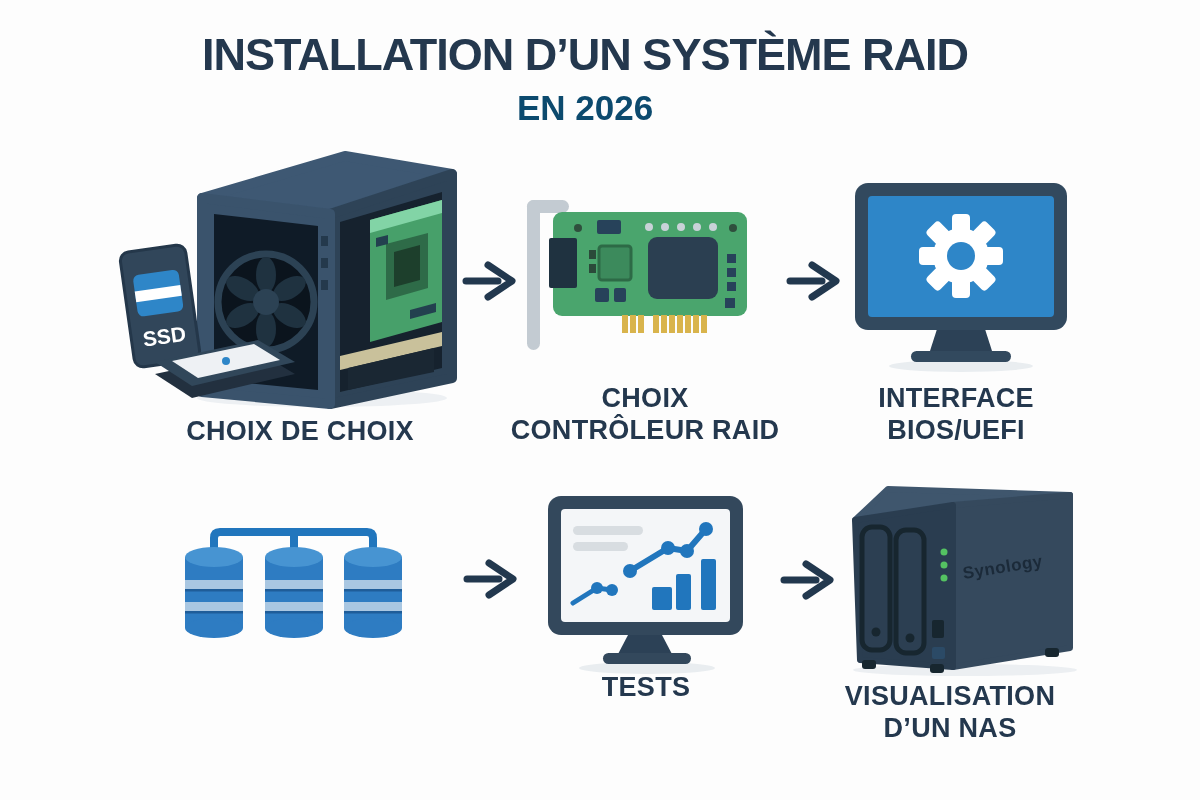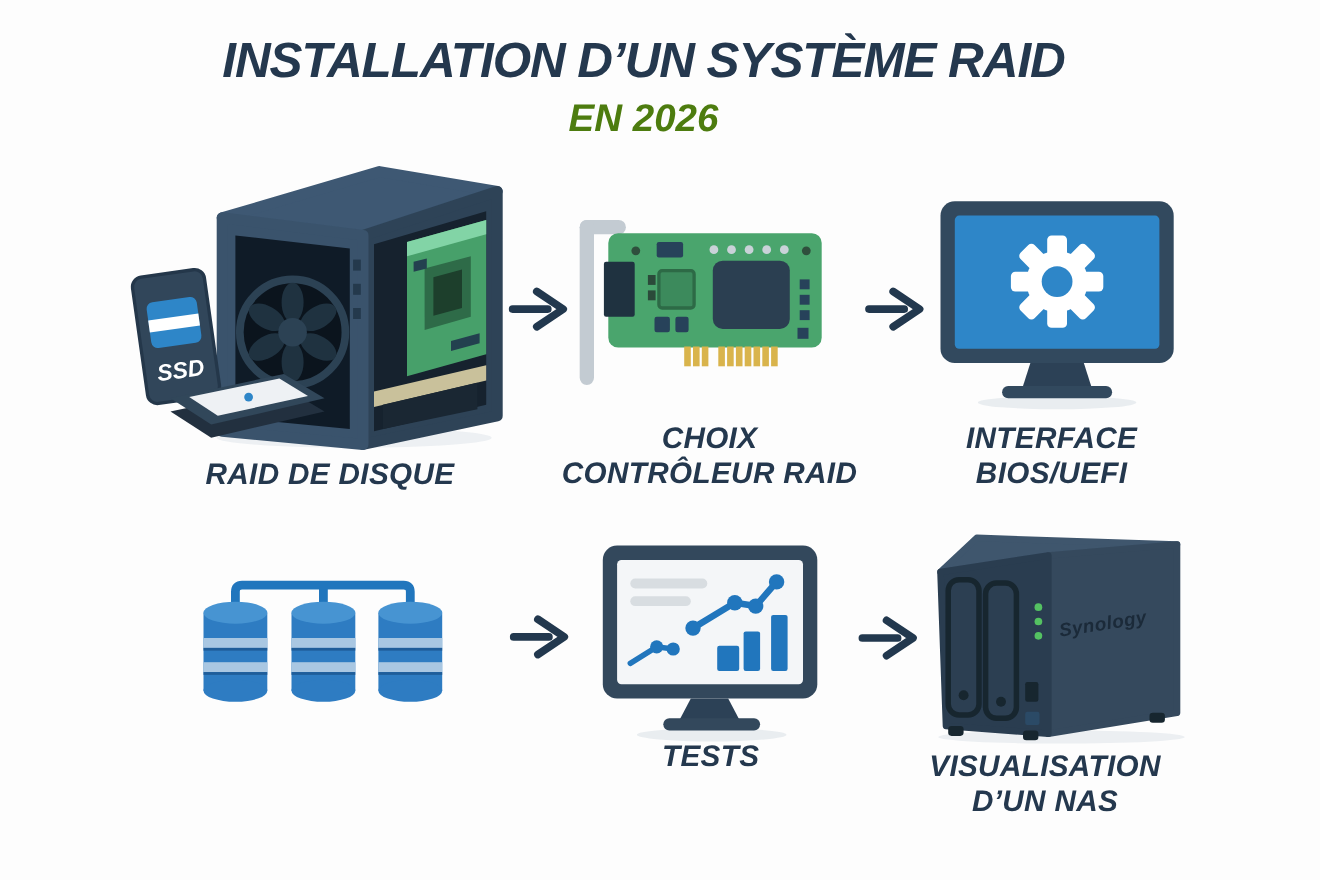--- a/index.html
+++ b/index.html
@@ -2,30 +2,30 @@
 <html><head>
 <meta charset="utf-8">
 <style>
   html, body { margin: 0; padding: 0; }
   body {
     width: 1200px; height: 800px;
     background: #fdfdfd;
     font-family: "Liberation Sans", "DejaVu Sans", sans-serif;
     overflow: hidden;
   }
-  .canvas { position: relative; width: 1158px; height: 800px; font-style: italic; }
+  .canvas { position: relative; width: 1158px; height: 800px; }
 
   .title-block { position: absolute; left: 0; top: 30px; width: 1170px; text-align: center; }
   .title-line1 {
     font-size: 45px; font-weight: 800; letter-spacing: -1px;
     color: #24384e; line-height: 1.1;
   }
   .title-line2 {
     font-size: 35px; font-weight: 800; letter-spacing: 0px;
-    color: #4d7c0f; margin-top: 8px;
+    color: #0c4a6e; margin-top: 8px;
   }
 
   .icon { position: absolute; }
   .icon svg { display: block; }
 
   .step-label {
     position: absolute;
     text-align: center;
     font-size: 27px; font-weight: 800;
     color: #24384e; letter-spacing: 0.3px;
@@ -288,21 +288,21 @@
         <g fill="#17262f">
           <rect x="22" y="188" width="14" height="9" rx="3"></rect>
           <rect x="90" y="192" width="14" height="9" rx="3"></rect>
           <rect x="205" y="176" width="14" height="9" rx="3"></rect>
         </g>
       </g>
     </svg>
   </div>
   <div class="synology-word">Synology</div>
 
-  <div class="step-label" style="left:150px; top:416px; width:300px;">RAID DE DISQUE</div>
+  <div class="step-label" style="left:150px; top:416px; width:300px;">CHOIX DE CHOIX</div>
   <div class="step-label" style="left:495px; top:383px; width:300px;">CHOIX
 CONTRÔLEUR RAID</div>
   <div class="step-label" style="left:806px; top:383px; width:300px;">INTERFACE
 BIOS/UEFI</div>
   <div class="step-label" style="left:496px; top:672px; width:300px;">TESTS</div>
   <div class="step-label" style="left:800px; top:681px; width:300px;">VISUALISATION
 D’UN NAS</div>
 
 </div>
 

